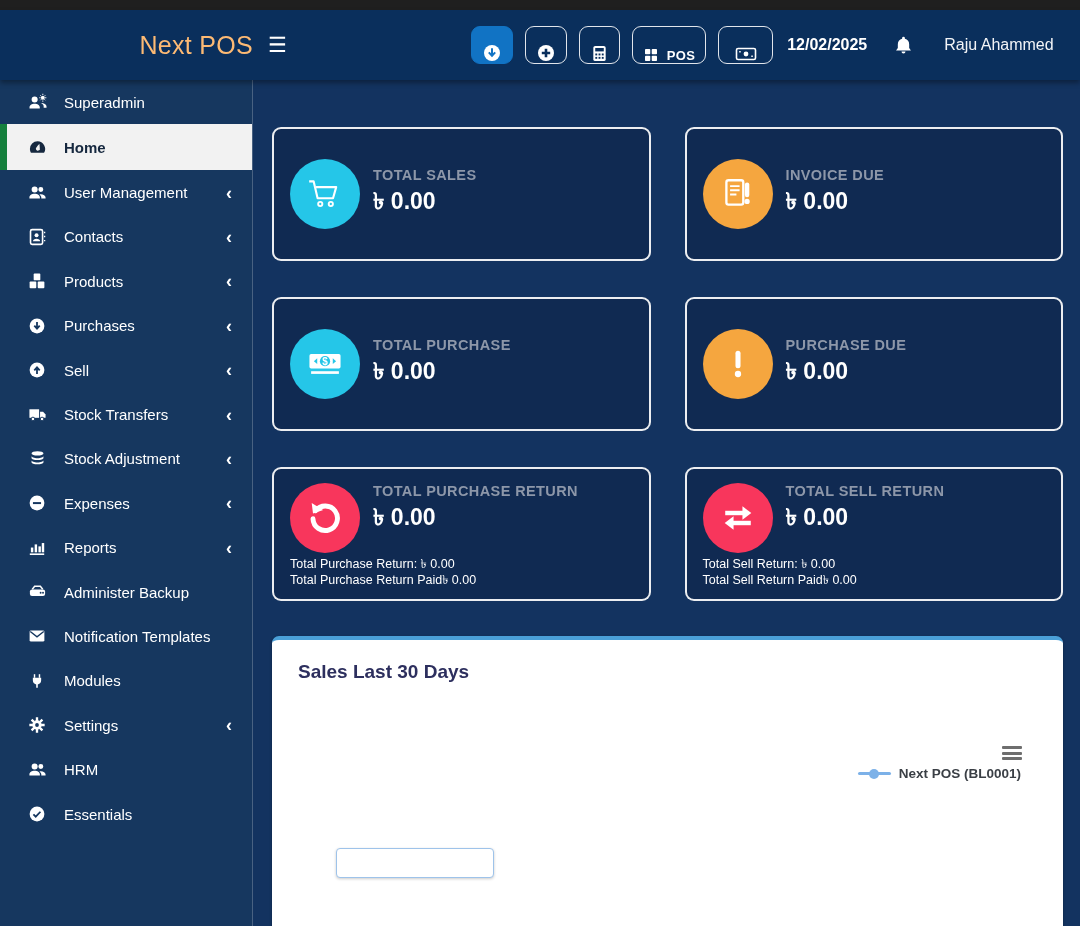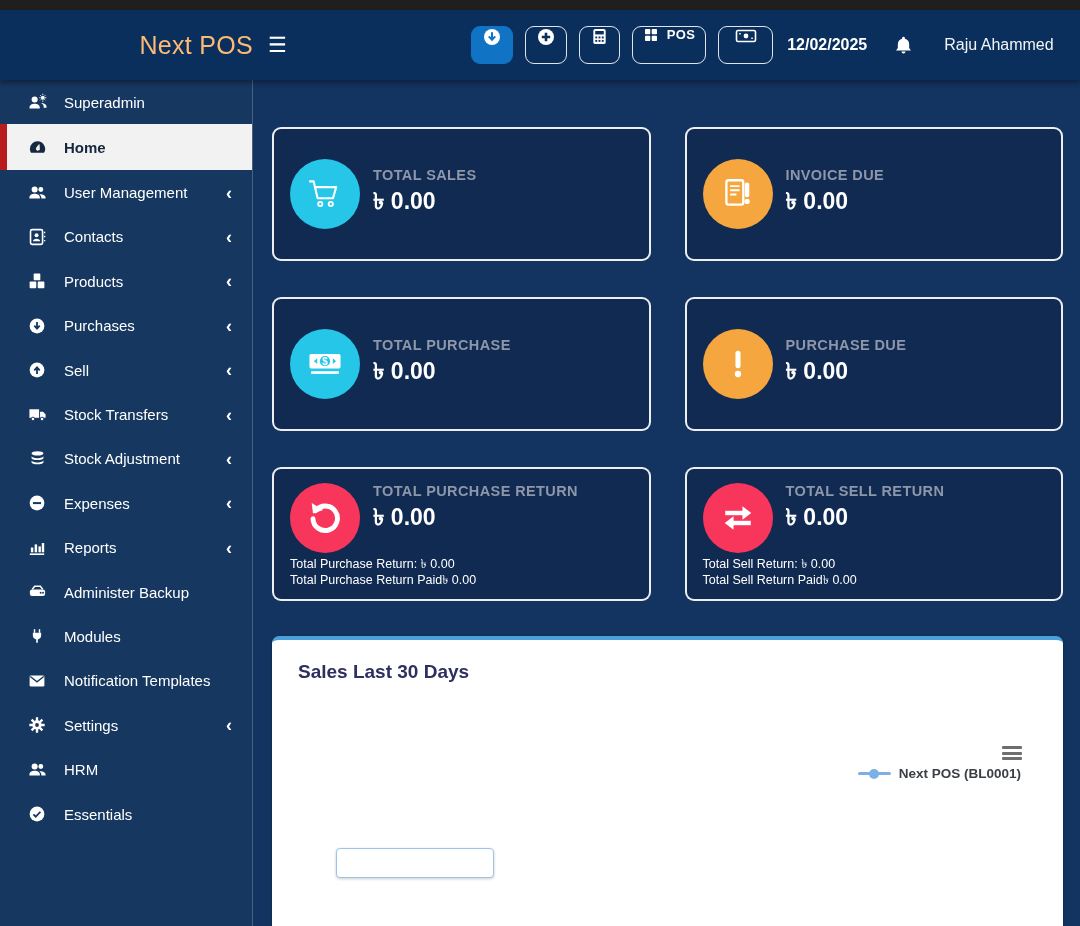--- a/index.html
+++ b/index.html
@@ -6,33 +6,33 @@
   html,body { width:1080px; height:926px; overflow:hidden; }
   body { font-family:"Liberation Sans", sans-serif; background:#133360; position:relative; }
 
   
   .top-strip { height:10px; background:#1f1f1f; }
   .navbar { height:70px; background:#0a2f5c; display:flex; align-items:center; box-shadow:0 3px 5px rgba(0,0,0,.35); position:relative; z-index:5; }
   .brand { width:253px; text-align:right; color:#fdba74; font-size:25px; letter-spacing:.3px; flex:none; }
   .hamburger { color:#fff; font-size:21px; margin-left:15px; cursor:pointer; flex:none; }
   .nav-actions { display:flex; align-items:center; gap:12px; margin-left:184px; }
   .nbtn { height:38px; min-width:40px; border:1px solid rgba(255,255,255,.88); border-radius:9px; background:transparent;
-          display:flex; align-items:flex-start; justify-content:center; color:#fff; cursor:pointer; padding:0 10px; }
+          display:flex; align-items:flex-end; justify-content:center; color:#fff; cursor:pointer; padding:0 10px; }
   .nbtn.primary { background:#1173c4; border-color:#1173c4; }
   .nbtn .blabel { font-weight:bold; font-size:13px; margin-left:8px; letter-spacing:.3px; }
   .nav-date { color:#fff; font-weight:bold; font-size:16px; margin-left:14px; }
   .nav-bell { margin-left:26px; cursor:pointer; display:flex; }
   .nav-user { color:#f2f4f7; font-size:16px; margin-left:30px; cursor:pointer; }
 
   
   .sidebar { position:absolute; left:0; top:80px; bottom:0; width:253px; background:#16375f; border-right:1px solid rgba(255,255,255,.22); }
   .side-item { display:flex; align-items:center; height:44.4px; padding-left:27px; color:#fff; font-size:15px; cursor:pointer; }
   .side-item .sicon { width:20px; display:flex; justify-content:center; margin-right:17px; flex:none; }
   .side-item .chev { margin-left:auto; margin-right:20px; font-weight:bold; font-size:18px; line-height:1; }
-  .side-item.active { background:#f2f2f2; color:#16283f; border-left:7px solid #b91c1c; padding-left:20px; height:46px; font-weight:bold; }
+  .side-item.active { background:#f2f2f2; color:#16283f; border-left:7px solid #15803d; padding-left:20px; height:46px; font-weight:bold; }
 
   
   .main { position:absolute; left:254px; top:80px; right:0; bottom:0; padding:47px 17px 0 18px; overflow:hidden; }
   .filter-row { display:flex; justify-content:flex-end; margin-bottom:42px; }
   .filter-btn { background:#2a7de1; border:none; color:#fff; height:34px; border-radius:6px; padding:0 13px;
                 font-size:15px; font-family:inherit; display:flex; align-items:center; gap:7px; cursor:pointer; }
   .filter-btn .caret { font-size:11px; margin-left:2px; }
 
   .cards { display:grid; grid-template-columns:1fr 1fr; column-gap:34px; row-gap:36px; }
   .card { background:#102a52; border:2px solid rgba(255,255,255,.92); border-radius:9px; height:134px;
@@ -253,36 +253,36 @@
           <path d="M4.5 6.5L7 3.5h6l2.5 3" fill="none" stroke="currentColor" stroke-width="1.6"></path>
           <rect x="2" y="6.8" width="16" height="7" rx="2.2" fill="currentColor"></rect>
           <circle cx="13.3" cy="10.3" r="1" fill="#16375f"></circle>
           <circle cx="15.8" cy="10.3" r="1" fill="#16375f"></circle>
         </svg>
       </span>
     <span>Administer Backup</span>
   </div>
   <div class="side-item">
     <span class="sicon">
+        <svg width="18" height="18" viewBox="0 0 20 20">
+          <rect x="1.8" y="3.8" width="16.4" height="12.4" rx="1.6" fill="currentColor"></rect>
+          <path d="M2.5 5l7.5 6 7.5-6" stroke="#16375f" stroke-width="1.5" fill="none"></path>
+        </svg>
+      </span>
+    <span>Notification Templates</span>
+  </div>
+  <div class="side-item">
+    <span class="sicon">
         <svg width="16" height="16" viewBox="0 0 20 20" fill="currentColor">
           <rect x="6" y="1.5" width="1.8" height="4.5"></rect>
           <rect x="12.2" y="1.5" width="1.8" height="4.5"></rect>
           <path d="M4.8 6h10.4v3.2a5.2 5.2 0 0 1-4.2 5.1V18.5H9V14.3a5.2 5.2 0 0 1-4.2-5.1z"></path>
         </svg>
       </span>
     <span>Modules</span>
-  </div>
-  <div class="side-item">
-    <span class="sicon">
-        <svg width="18" height="18" viewBox="0 0 20 20">
-          <rect x="1.8" y="3.8" width="16.4" height="12.4" rx="1.6" fill="currentColor"></rect>
-          <path d="M2.5 5l7.5 6 7.5-6" stroke="#16375f" stroke-width="1.5" fill="none"></path>
-        </svg>
-      </span>
-    <span>Notification Templates</span>
   </div>
   <div class="side-item">
     <span class="sicon">
         <svg width="18" height="18" viewBox="0 0 20 20">
           <g stroke="currentColor" stroke-width="2.6">
             <path d="M10 1.5v4M10 14.5v4M1.5 10h4M14.5 10h4M4 4l2.8 2.8M13.2 13.2L16 16M16 4l-2.8 2.8M6.8 13.2L4 16"></path>
           </g>
           <circle cx="10" cy="10" r="5.2" fill="currentColor"></circle>
           <circle cx="10" cy="10" r="2.1" fill="#16375f"></circle>
         </svg>

